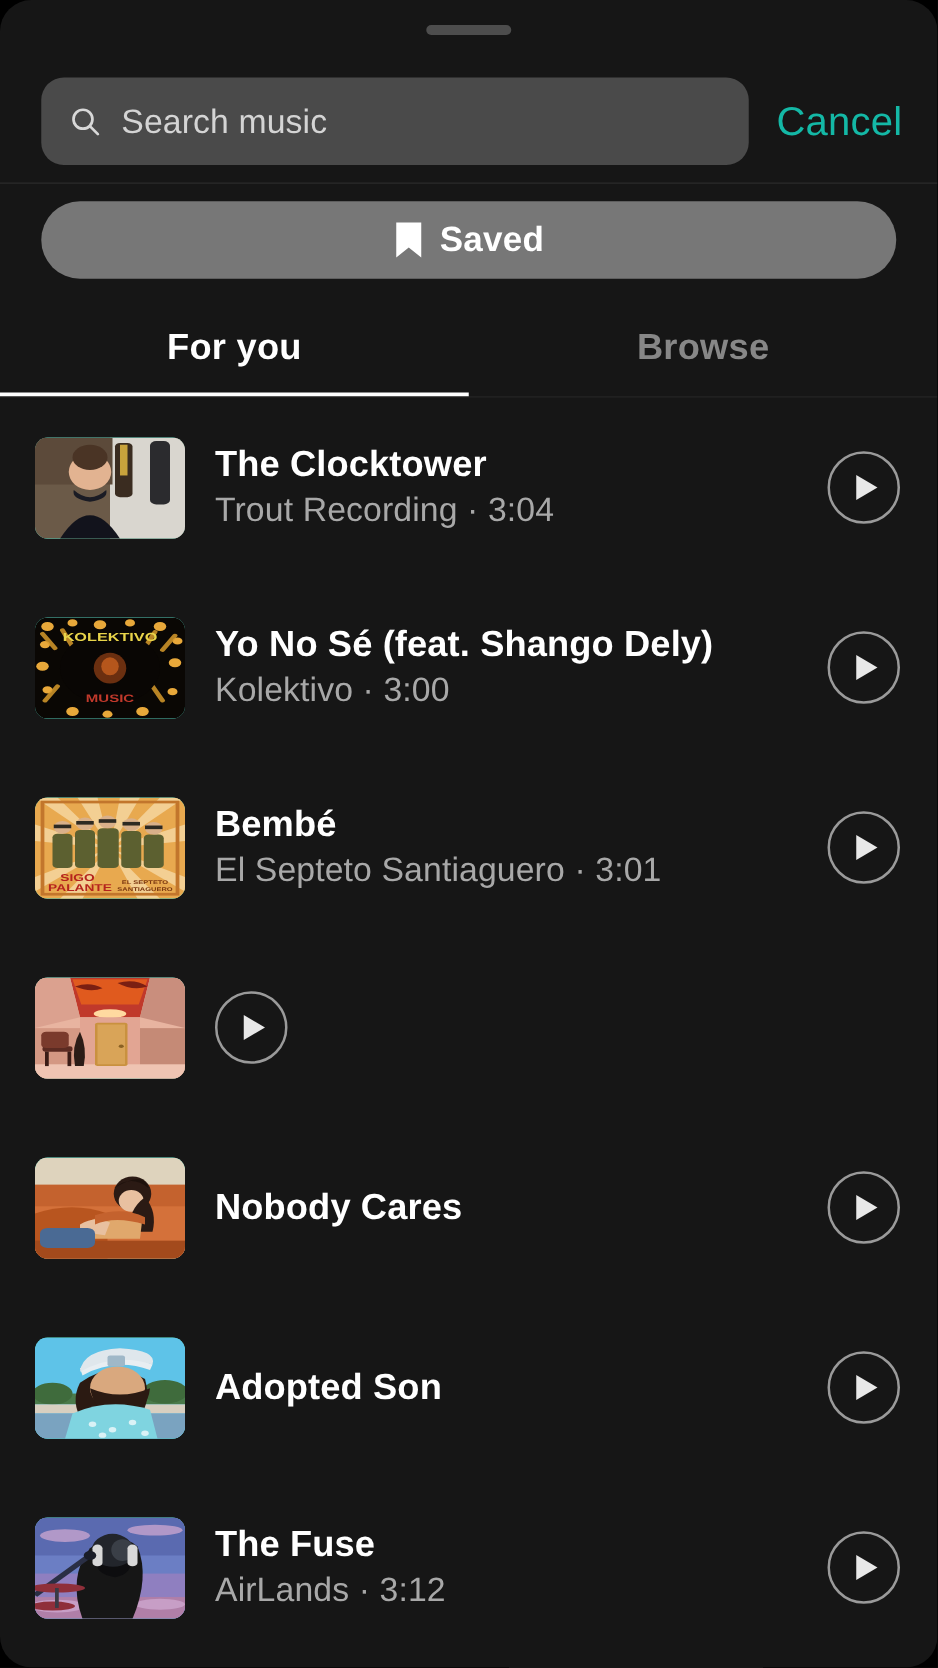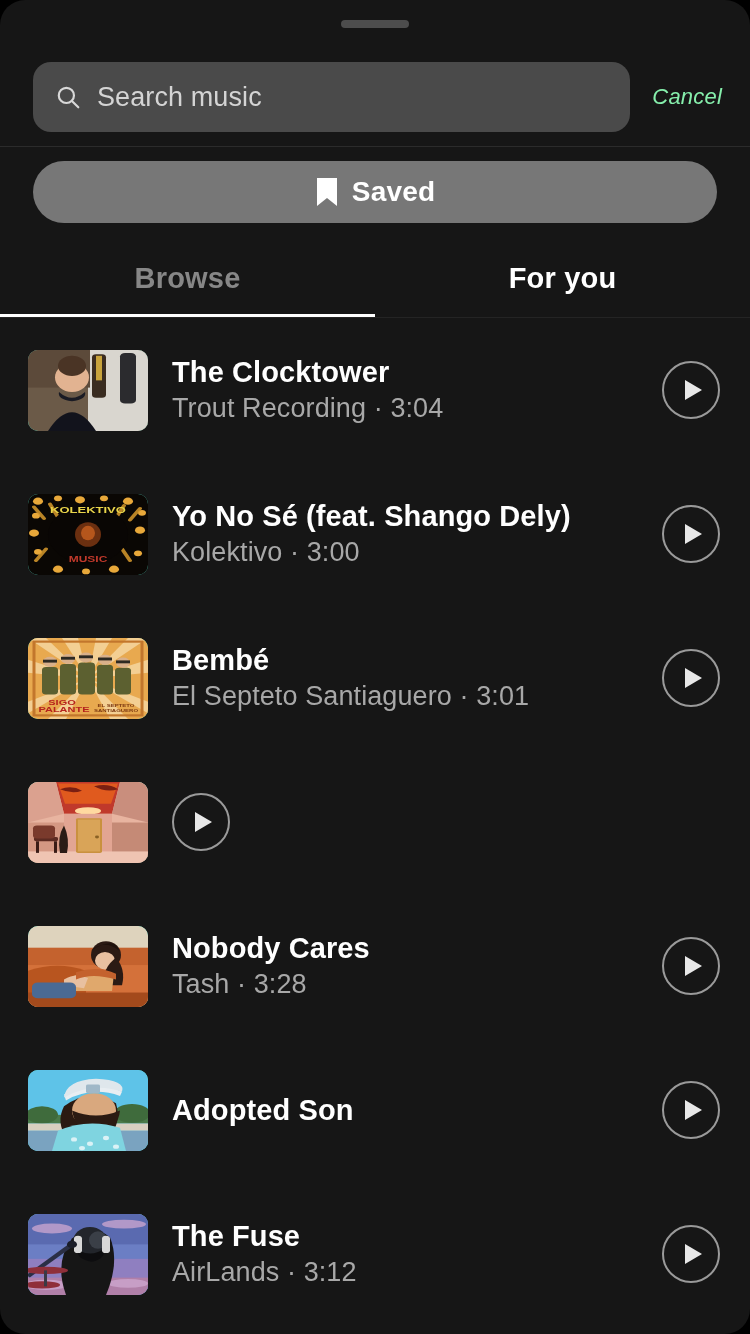--- a/index.html
+++ b/index.html
@@ -36,23 +36,23 @@
     padding:0 22px;
     gap:16px;
   }
   .search-icon { flex:0 0 auto; width:26px; height:26px; display:block; }
   .search-placeholder {
     color:#d4d4d4; font-size:27px; letter-spacing:.1px;
     white-space:nowrap; overflow:hidden;
   }
   .cancel-btn {
     flex:0 0 auto;
-    color:#86efac; font-size:22px; letter-spacing:.2px;
+    color:#14b8a6; font-size:32px; letter-spacing:.2px;
     background:none; border:none; cursor:pointer;
-    font-family:inherit; padding:0 4px;font-style:italic;
+    font-family:inherit; padding:0 4px;
   }
   .divider { height:1px; background:#2b2b2b; width:100%; flex:0 0 auto; }
 
   
   .pill-area { flex:0 0 auto; padding:14px 33px 16px 33px; }
   .saved-pill {
     width:100%; height:62px;
     background:#777777;
     border-radius:31px;
     display:flex; align-items:center; justify-content:center;
@@ -146,22 +146,22 @@
   <div class="pill-area">
     <button class="saved-pill">
       <svg class="bookmark-icon" viewBox="0 0 24 30">
         <path d="M2 1 H22 V29 L12 21 L2 29 Z" fill="#ffffff"></path>
       </svg>
       <span class="saved-label">Saved</span>
     </button>
   </div>
 
   <div class="tabs">
+    <button class="tab active">For you</button>
     <button class="tab inactive">Browse</button>
-    <button class="tab active">For you</button>
     <div class="tab-underline"></div>
   </div>
   <div class="tabs-baseline"></div>
 
   <div class="track-list">
 
     <div class="track-row">
       <div class="art">
         <svg viewBox="0 0 120 112" preserveAspectRatio="none">
           <rect width="120" height="112" fill="#6b5a48"></rect>
@@ -325,21 +325,20 @@
           <path d="M63 34 q14 -16 28 0 q-4 -20 -28 0Z" fill="#1d110c"></path>
           <path d="M88 44 q10 16 6 38 l-18 0 q-2 -24 12 -38Z" fill="#2b1a14"></path>
           <path d="M44 70 q22 -14 42 -4 l-2 24 l-42 0Z" fill="#e0a86c"></path>
           <path d="M36 74 q12 -10 24 -2 l-4 14 l-20 -4Z" fill="#e8c0a0"></path>
           <rect x="4" y="78" width="44" height="22" rx="6" fill="#4a6a94"></rect>
           <path d="M48 64 q22 -10 40 2 l0 8 q-24 -10 -40 0Z" fill="#c4622e"></path>
         </svg>
       </div>
       <div class="track-text">
         <div class="track-title">Nobody Cares</div>
-        <div class="track-meta">Tash · 3:28</div>
       </div>
       <button class="play-btn">
         <span class="play-tri"></span>
       </button>
     </div>
 
     <div class="track-row">
       <div class="art">
         <svg viewBox="0 0 120 112" preserveAspectRatio="none">
           <rect width="120" height="112" fill="#5ec3e8"></rect>

